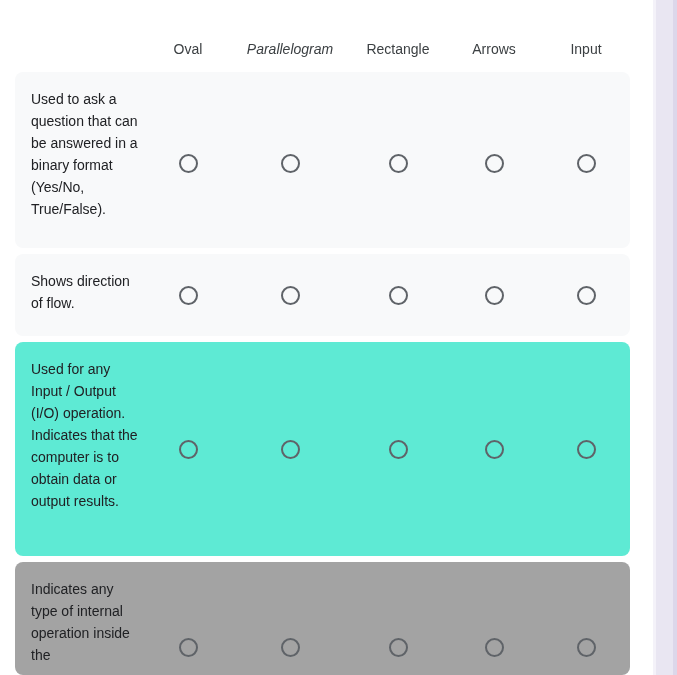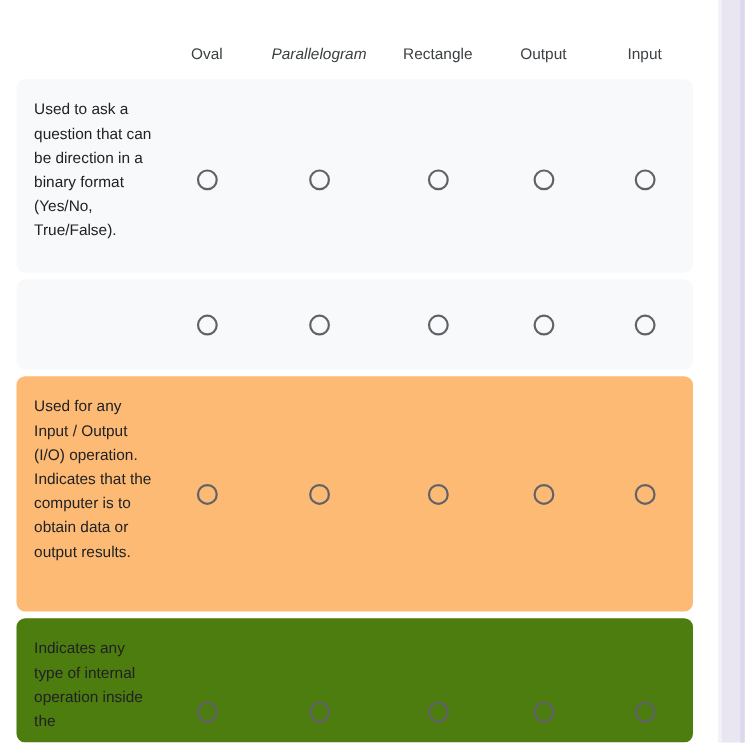--- a/index.html
+++ b/index.html
@@ -113,79 +113,80 @@
 </style>
 </head>
 <body>
 
 <div id="survey-root">
 
   <div class="grid-header" id="header-holder">
       <div class="col-head" style="left: 173px;">Oval</div>
       <div class="col-head" style="left: 275px; font-style: italic;">Parallelogram</div>
       <div class="col-head" style="left: 383px;">Rectangle</div>
-      <div class="col-head" style="left: 479px;">Output</div>
+      <div class="col-head" style="left: 479px;">Arrows</div>
       <div class="col-head" style="left: 571px;">Input</div>
     </div>
 
   <div id="rows-holder">
       <div class="grid-row" style="top: 72px; height: 176px; background: rgb(248, 249, 250);">
-        <div class="row-label">Used to ask a question that can be direction in a binary format (Yes/No, True/False).</div>
+        <div class="row-label">Used to ask a question that can be answered in a binary format (Yes/No, True/False).</div>
         <div class="radio-cell" role="radio" aria-checked="false" style="left: 173px; top: 91px;">
           <div class="radio-dot" style="border-color: rgb(95, 99, 104);"></div>
         </div>
         <div class="radio-cell" role="radio" aria-checked="false" style="left: 275px; top: 91px;">
           <div class="radio-dot" style="border-color: rgb(95, 99, 104);"></div>
         </div>
         <div class="radio-cell" role="radio" aria-checked="false" style="left: 383px; top: 91px;">
           <div class="radio-dot" style="border-color: rgb(95, 99, 104);"></div>
         </div>
         <div class="radio-cell" role="radio" aria-checked="false" style="left: 479px; top: 91px;">
           <div class="radio-dot" style="border-color: rgb(95, 99, 104);"></div>
         </div>
         <div class="radio-cell" role="radio" aria-checked="false" style="left: 571px; top: 91px;">
           <div class="radio-dot" style="border-color: rgb(95, 99, 104);"></div>
         </div>
       </div>
       <div class="grid-row" style="top: 254px; height: 82px; background: rgb(248, 249, 250);">
+        <div class="row-label">Shows direction of flow.</div>
         <div class="radio-cell" role="radio" aria-checked="false" style="left: 173px; top: 41px;">
           <div class="radio-dot" style="border-color: rgb(95, 99, 104);"></div>
         </div>
         <div class="radio-cell" role="radio" aria-checked="false" style="left: 275px; top: 41px;">
           <div class="radio-dot" style="border-color: rgb(95, 99, 104);"></div>
         </div>
         <div class="radio-cell" role="radio" aria-checked="false" style="left: 383px; top: 41px;">
           <div class="radio-dot" style="border-color: rgb(95, 99, 104);"></div>
         </div>
         <div class="radio-cell" role="radio" aria-checked="false" style="left: 479px; top: 41px;">
           <div class="radio-dot" style="border-color: rgb(95, 99, 104);"></div>
         </div>
         <div class="radio-cell" role="radio" aria-checked="false" style="left: 571px; top: 41px;">
           <div class="radio-dot" style="border-color: rgb(95, 99, 104);"></div>
         </div>
       </div>
-      <div class="grid-row" style="top: 342px; height: 214px; background: #fdba74;">
+      <div class="grid-row" style="top: 342px; height: 214px; background: #5eead4;">
         <div class="row-label">Used for any Input / Output (I/O) operation. Indicates that the computer is to obtain data or output results.</div>
         <div class="radio-cell" role="radio" aria-checked="false" style="left: 173px; top: 107px;">
           <div class="radio-dot" style="border-color: rgb(95, 99, 104);"></div>
         </div>
         <div class="radio-cell" role="radio" aria-checked="false" style="left: 275px; top: 107px;">
           <div class="radio-dot" style="border-color: rgb(95, 99, 104);"></div>
         </div>
         <div class="radio-cell" role="radio" aria-checked="false" style="left: 383px; top: 107px;">
           <div class="radio-dot" style="border-color: rgb(95, 99, 104);"></div>
         </div>
         <div class="radio-cell" role="radio" aria-checked="false" style="left: 479px; top: 107px;">
           <div class="radio-dot" style="border-color: rgb(95, 99, 104);"></div>
         </div>
         <div class="radio-cell" role="radio" aria-checked="false" style="left: 571px; top: 107px;">
           <div class="radio-dot" style="border-color: rgb(95, 99, 104);"></div>
         </div>
       </div>
-      <div class="grid-row" style="top: 562px; height: 113px; background: #4d7c0f;">
+      <div class="grid-row" style="top: 562px; height: 113px; background: #a3a3a3;">
         <div class="row-label">Indicates any type of internal operation inside the</div>
         <div class="radio-cell" role="radio" aria-checked="false" style="left: 173px; top: 85px;">
           <div class="radio-dot" style="border-color: rgb(95, 99, 104);"></div>
         </div>
         <div class="radio-cell" role="radio" aria-checked="false" style="left: 275px; top: 85px;">
           <div class="radio-dot" style="border-color: rgb(95, 99, 104);"></div>
         </div>
         <div class="radio-cell" role="radio" aria-checked="false" style="left: 383px; top: 85px;">
           <div class="radio-dot" style="border-color: rgb(95, 99, 104);"></div>
         </div>

